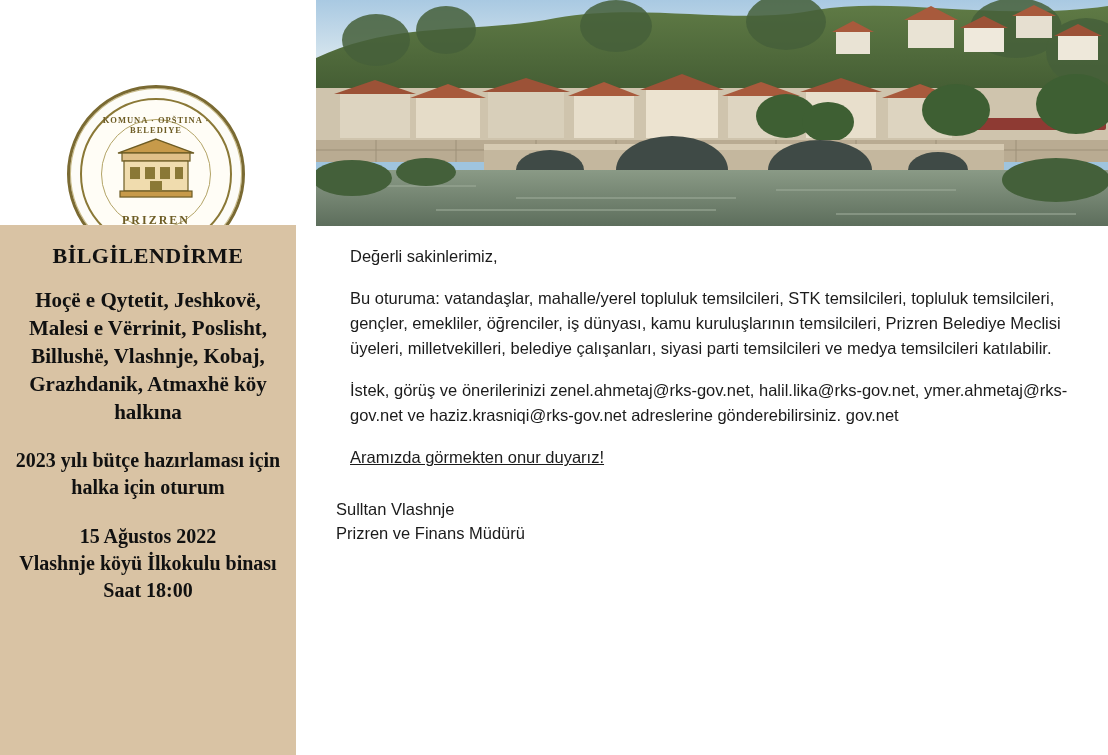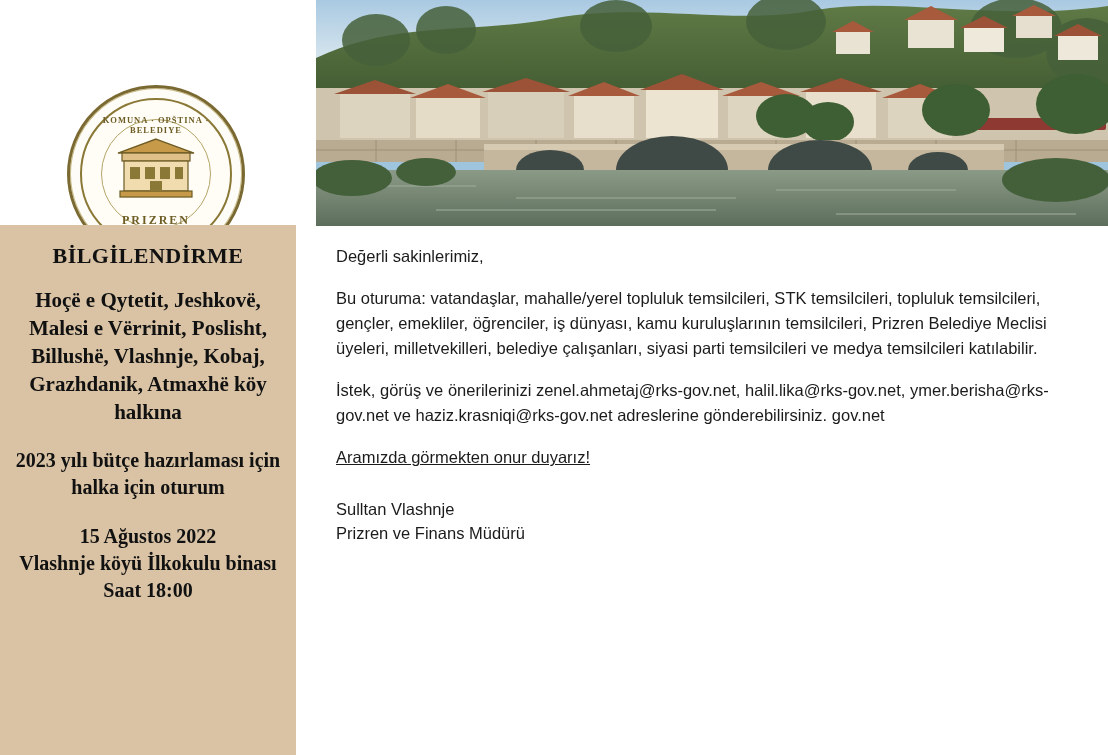--- a/index.html
+++ b/index.html
@@ -140,21 +140,21 @@
     position: absolute;
     left: 316px; top: 226px;
     width: 792px;
     height: 529px;
     padding: 18px 26px 0 20px;
     font-family: "Liberation Sans", sans-serif;
     font-size: 16.5px;
     color: #1b1b1b;
     line-height: 1.52;
   }
-  #body-text p { margin: 0 0 17px 0; }
+  #body-text p { margin: 0 0 17px 14px; }
   .doc-link {
     color: #1a4fb4;
     text-decoration: underline;
   }
   #signature { margin-top: 26px; line-height: 1.5; }
   #signature div { margin: 0; }
   #closing { margin-top: 42px; text-decoration: underline; }
 </style>
 </head>
 <body>
@@ -306,21 +306,21 @@
         <ellipse cx="36" cy="178" rx="40" ry="18"></ellipse>
         <ellipse cx="110" cy="172" rx="30" ry="14"></ellipse>
         <ellipse cx="740" cy="180" rx="54" ry="22"></ellipse>
       </g>
     </svg>
   </div>
 
   <div id="body-text">
     <p>Değerli sakinlerimiz,</p>
     <p>Bu oturuma: vatandaşlar, mahalle/yerel topluluk temsilcileri, STK temsilcileri, topluluk temsilcileri, gençler, emekliler, öğrenciler, iş dünyası, kamu kuruluşlarının temsilcileri, Prizren Belediye Meclisi üyeleri, milletvekilleri, belediye çalışanları, siyasi parti temsilcileri ve medya temsilcileri katılabilir.</p>
-    <p>İstek, görüş ve önerilerinizi zenel.ahmetaj@rks-gov.net, halil.lika@rks-gov.net, ymer.berisha@rks-gov.net ve haziz.krasniqi@rks-gov.net adreslerine gönderebilirsiniz. gov.net</p>
+    <p>İstek, görüş ve önerilerinizi zenel.ahmetaj@rks-gov.net, halil.lika@rks-gov.net, ymer.ahmetaj@rks-gov.net ve haziz.krasniqi@rks-gov.net adreslerine gönderebilirsiniz. gov.net</p>
     <p id="closing">Aramızda görmekten onur duyarız!</p>
     <div id="signature">
       <div>Sulltan Vlashnje</div>
       <div>Prizren ve Finans Müdürü</div>
     </div>
   </div>
 
 </div>
 
 </body></html>

